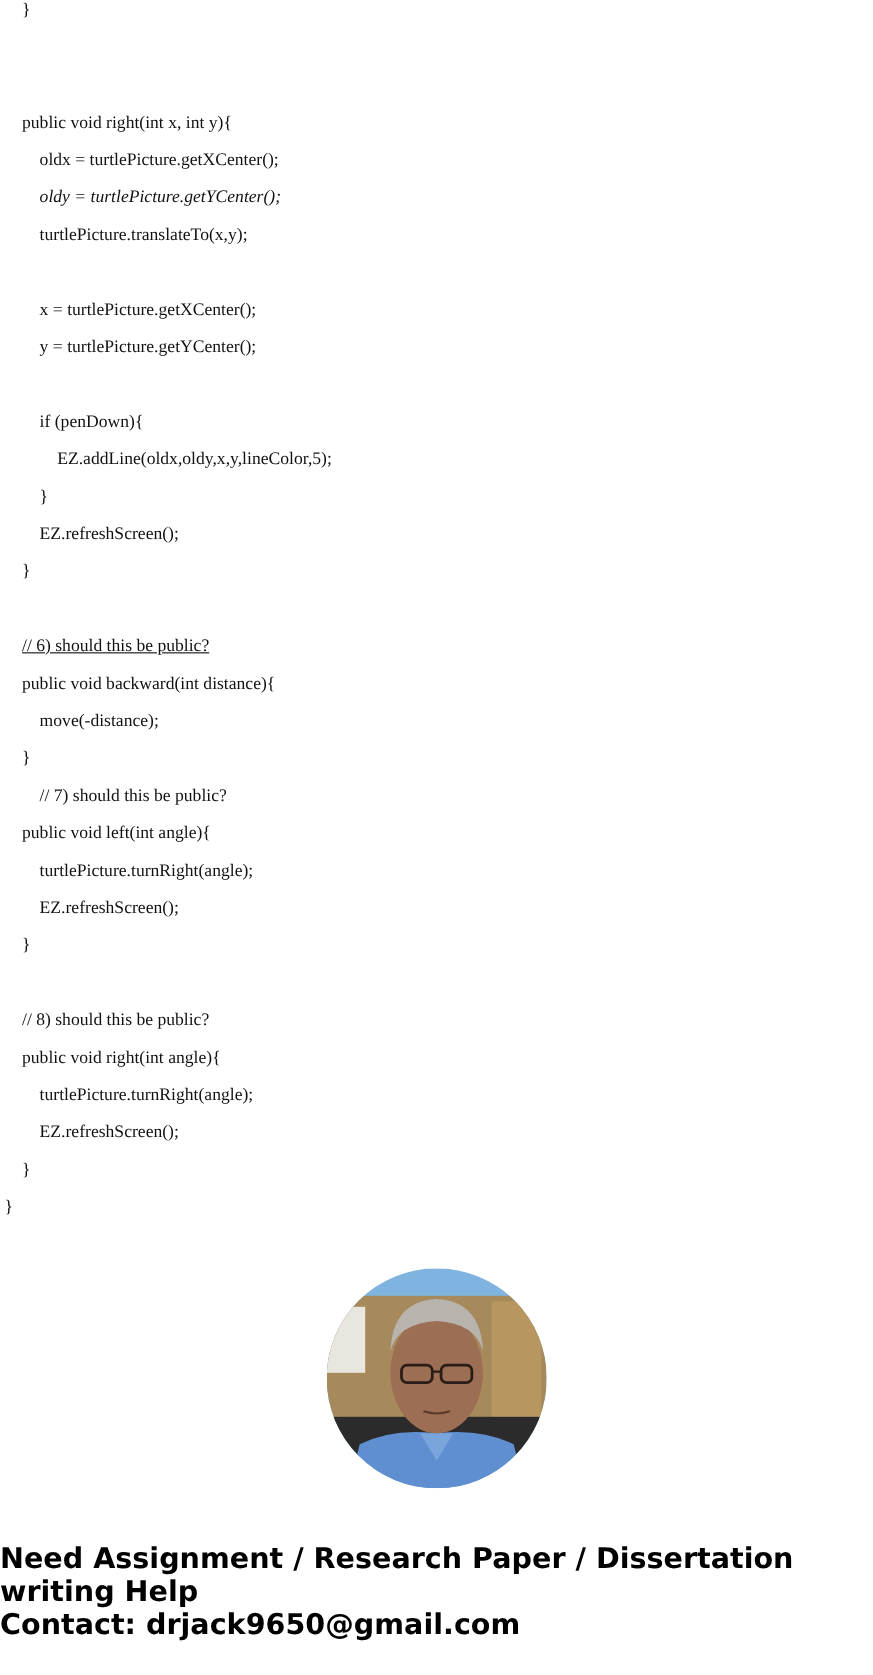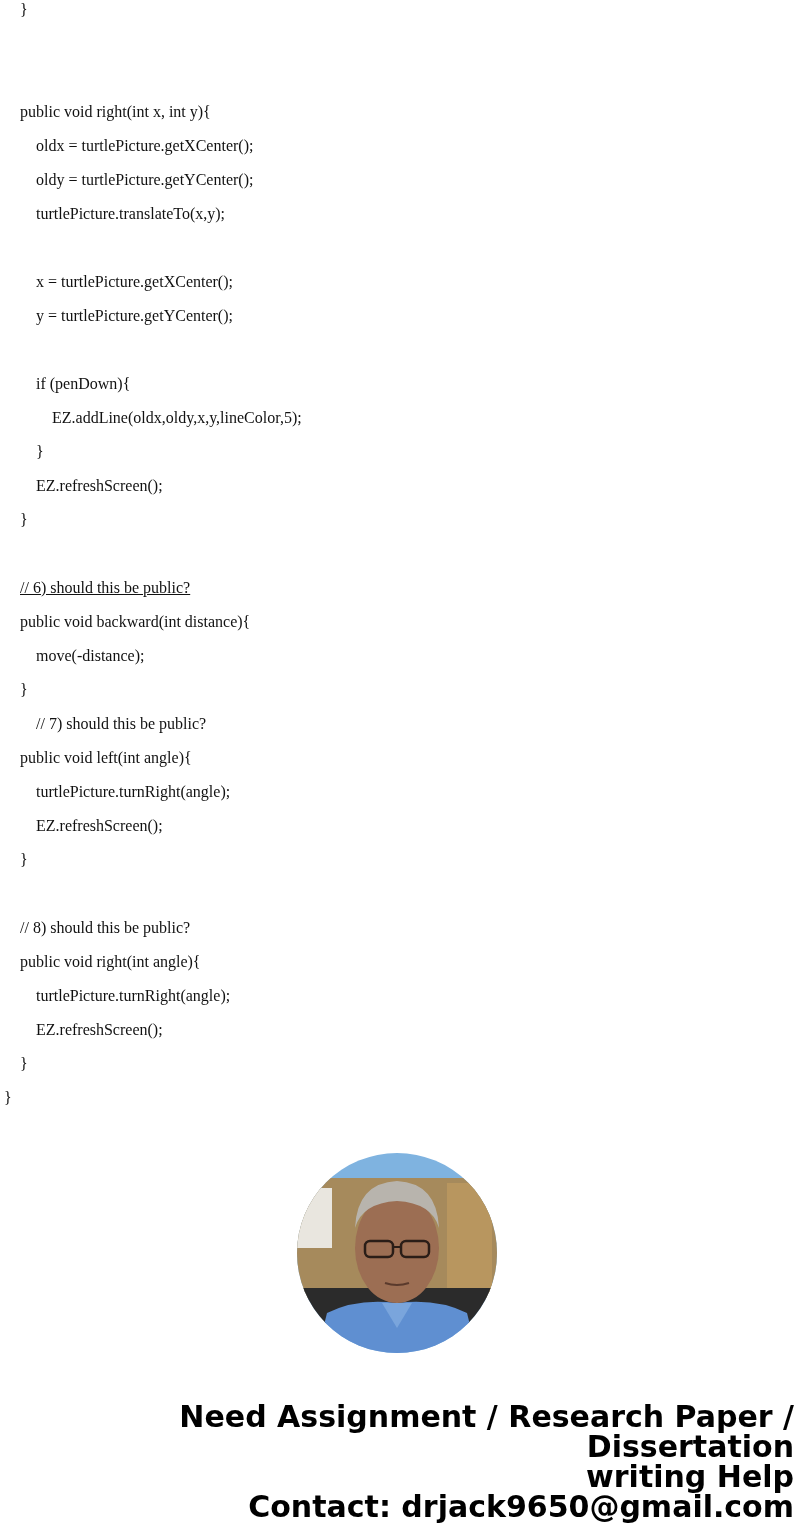--- a/index.html
+++ b/index.html
@@ -1,29 +1,29 @@
 <!DOCTYPE html>
 <html><head>
 <meta charset="utf-8">
 <style>
   html, body { margin: 0; padding: 0; background: #ffffff; }
   body { width: 794px; height: 1523px; position: relative; overflow: hidden; color: #111; }
   .code { position: absolute; left: 0; top: 0; width: 794px; font-family: "Liberation Serif", serif; font-size: 16px; }
   .line { position: absolute; white-space: pre; line-height: 20px; height: 20px; }
   .avatar { position: absolute; left: 297px; top: 1153px; width: 200px; height: 200px; border-radius: 50%; overflow: hidden; }
-  .promo { position: absolute; left: 0; top: 1402px; width: 794px; text-align: right; font-family: "DejaVu Sans", sans-serif; font-weight: bold; font-size: 30px; line-height: 30px; color: #000; }
+  .promo { position: absolute; left: 0; top: 1402px; width: 794px; text-align: left; font-family: "DejaVu Sans", sans-serif; font-weight: bold; font-size: 26px; line-height: 30px; color: #000; }
 </style>
 </head>
 <body>
 
 <div class="code" id="code">
     <div class="line" style="top: 0px; left: 20px;">}</div>
     <div class="line" style="top: 102px; left: 20px;">public void right(int x, int y){</div>
     <div class="line" style="top: 136px; left: 36px;">oldx = turtlePicture.getXCenter();</div>
-    <div class="line" style="top: 170px; left: 36px;">oldy = turtlePicture.getYCenter();</div>
+    <div class="line" style="top: 170px; left: 36px; font-style: italic;">oldy = turtlePicture.getYCenter();</div>
     <div class="line" style="top: 204px; left: 36px;">turtlePicture.translateTo(x,y);</div>
     <div class="line" style="top: 272px; left: 36px;">x = turtlePicture.getXCenter();</div>
     <div class="line" style="top: 306px; left: 36px;">y = turtlePicture.getYCenter();</div>
     <div class="line" style="top: 374px; left: 36px;">if (penDown){</div>
     <div class="line" style="top: 408px; left: 52px;">EZ.addLine(oldx,oldy,x,y,lineColor,5);</div>
     <div class="line" style="top: 442px; left: 36px;">}</div>
     <div class="line" style="top: 476px; left: 36px;">EZ.refreshScreen();</div>
     <div class="line" style="top: 510px; left: 20px;">}</div>
     <div class="line" style="top: 578px; left: 20px; text-decoration: underline;">// 6) should this be public?</div>
     <div class="line" style="top: 612px; left: 20px;">public void backward(int distance){</div>

